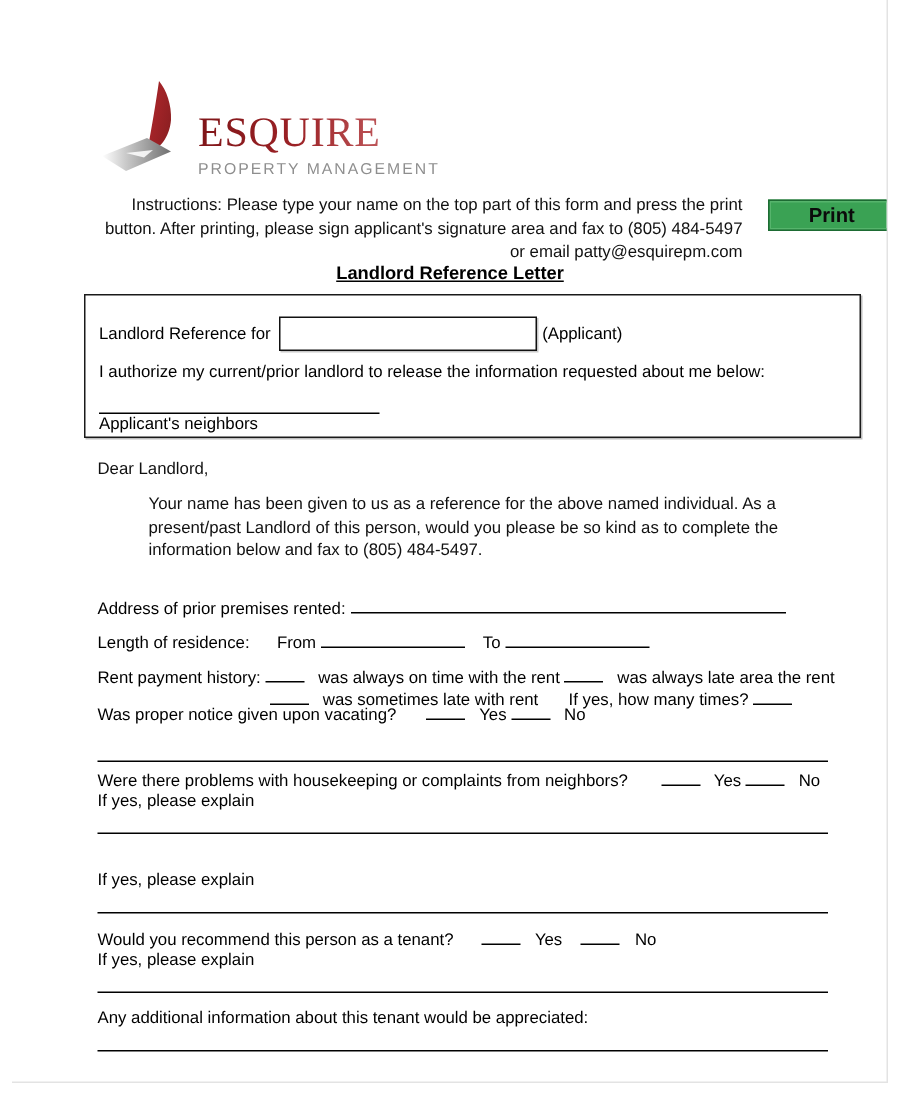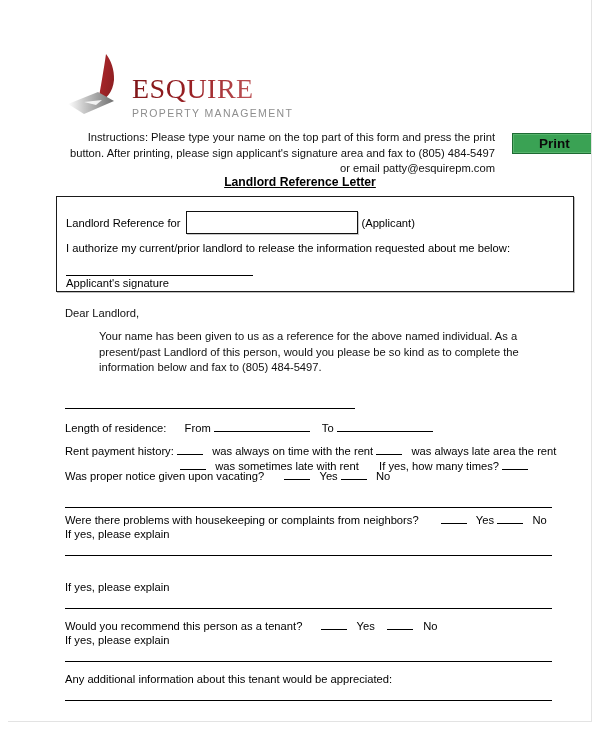--- a/index.html
+++ b/index.html
@@ -236,28 +236,29 @@
   <div class="doc-title">Landlord Reference Letter</div>
 
   <div class="auth-box">
     <div class="auth-line1">
       <span>Landlord Reference for</span>
       <input class="applicant-input" type="text" placeholder="" style="">
       <span>(Applicant)</span>
     </div>
     <div class="auth-line2">I authorize my current/prior landlord to release the information requested about me below:</div>
     <div class="sig-rule"></div>
-    <div class="sig-label">Applicant's signature</div>
+    <div class="sig-label">Applicant's neighbors</div>
   </div>
 
   <div class="body-text" style="left:57px; top:306px; width:470px;">Dear Landlord,</div>
 
   <div class="body-text" style="left:57px; top:329px; width:478px;margin-left:34px;">Your name has been given to us as a reference for the above named individual. As a present/past Landlord of this person, would you please be so kind as to complete the information below and fax to (805) 484-5497.</div>
 
   <div class="row" style="left:57px; top:397px;">
+    <span>Address of prior premises rented:</span>
     <span class="blank" style="width:290px;"></span>
   </div>
 
   <div class="row" style="left:57px; top:420px;">
     <span>Length of residence:</span>
     <span style="display:inline-block;width:12px;"></span>
     <span>From</span>
     <span class="blank b-md"></span>
     <span style="display:inline-block;width:6px;"></span>
     <span>To</span>

